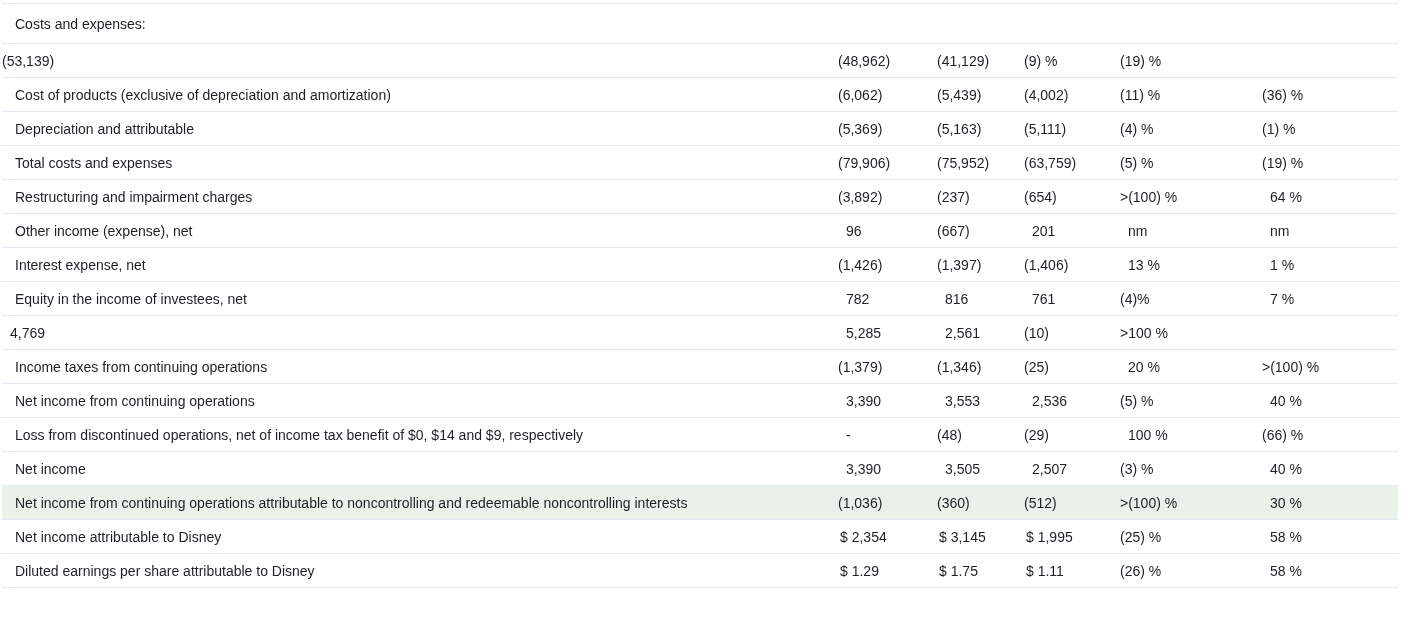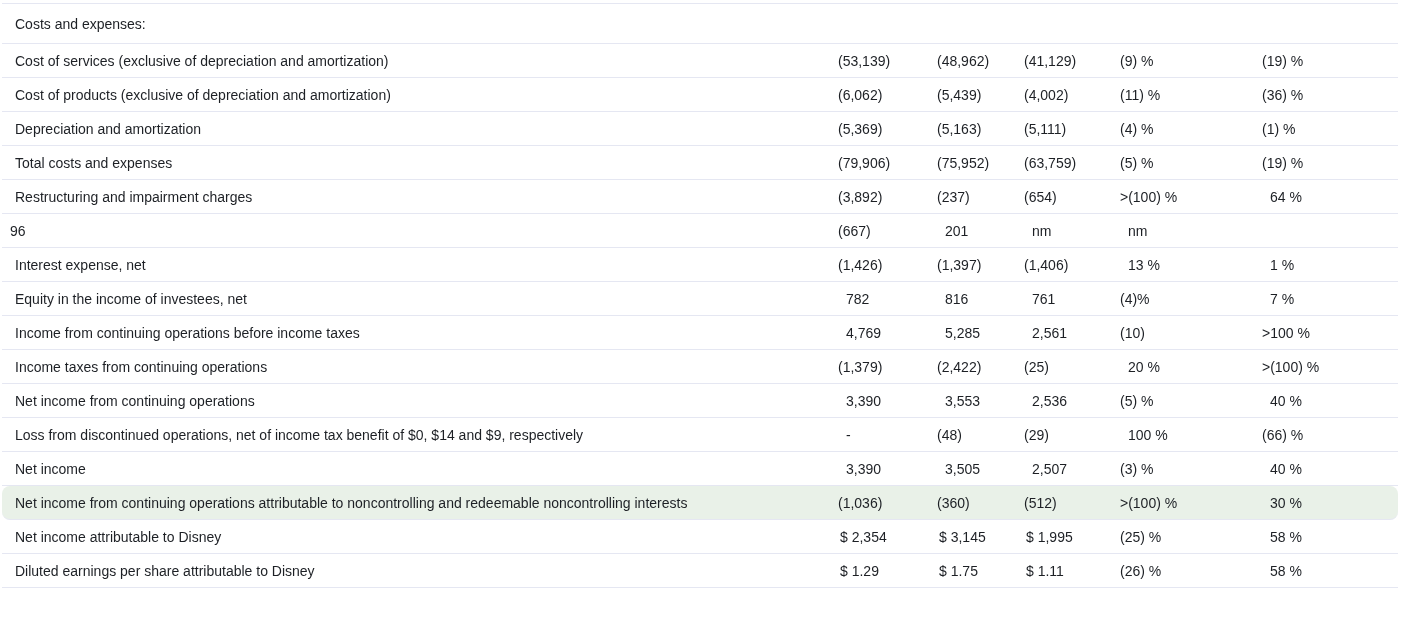--- a/index.html
+++ b/index.html
@@ -21,21 +21,21 @@
   .row{
     display:grid;
     grid-template-columns:836px 99px 87px 96px 142px 136px;
     height:34px;
     align-items:center;
     border-bottom:1px solid var(--line);
     box-sizing:border-box;
     background:#ffffff;
   }
   .row.first{height:40px;}
-  .row.hl{background:var(--hl);border-radius:8px;}
+  .row.hl{background:var(--hl);}
   .label{
     padding-left:13px;
     white-space:nowrap;
     overflow:hidden;
   }
   .num{white-space:nowrap;}
   .num span{display:inline-block;}
   
   .num .pad{padding-left:8px;}
   .num .cur{padding-left:2px;}
@@ -46,37 +46,36 @@
 <div class="table">
     <div class="row first">
     <div class="label">Costs and expenses:</div>
     <div class="num"></div>
     <div class="num"></div>
     <div class="num"></div>
     <div class="num"></div>
     <div class="num"></div>
   </div>
     <div class="row">
-    <div class="label">Cost of services (exclusive of depreciation and amortization)</div>
     <div class="num"><span>(53,139)</span></div>
     <div class="num"><span>(48,962)</span></div>
     <div class="num"><span>(41,129)</span></div>
     <div class="num"><span>(9) %</span></div>
     <div class="num"><span>(19) %</span></div>
   </div>
     <div class="row">
     <div class="label">Cost of products (exclusive of depreciation and amortization)</div>
     <div class="num"><span>(6,062)</span></div>
     <div class="num"><span>(5,439)</span></div>
     <div class="num"><span>(4,002)</span></div>
     <div class="num"><span>(11) %</span></div>
     <div class="num"><span>(36) %</span></div>
   </div>
     <div class="row">
-    <div class="label">Depreciation and amortization</div>
+    <div class="label">Depreciation and attributable</div>
     <div class="num"><span>(5,369)</span></div>
     <div class="num"><span>(5,163)</span></div>
     <div class="num"><span>(5,111)</span></div>
     <div class="num"><span>(4) %</span></div>
     <div class="num"><span>(1) %</span></div>
   </div>
     <div class="row">
     <div class="label">Total costs and expenses</div>
     <div class="num"><span>(79,906)</span></div>
     <div class="num"><span>(75,952)</span></div>
@@ -86,20 +85,21 @@
   </div>
     <div class="row">
     <div class="label">Restructuring and impairment charges</div>
     <div class="num"><span>(3,892)</span></div>
     <div class="num"><span>(237)</span></div>
     <div class="num"><span>(654)</span></div>
     <div class="num"><span>&gt;(100) %</span></div>
     <div class="num"><span class="pad">64 %</span></div>
   </div>
     <div class="row">
+    <div class="label">Other income (expense), net</div>
     <div class="num"><span class="pad">96</span></div>
     <div class="num"><span>(667)</span></div>
     <div class="num"><span class="pad">201</span></div>
     <div class="num"><span class="pad">nm</span></div>
     <div class="num"><span class="pad">nm</span></div>
   </div>
     <div class="row">
     <div class="label">Interest expense, net</div>
     <div class="num"><span>(1,426)</span></div>
     <div class="num"><span>(1,397)</span></div>
@@ -109,31 +109,30 @@
   </div>
     <div class="row">
     <div class="label">Equity in the income of investees, net</div>
     <div class="num"><span class="pad">782</span></div>
     <div class="num"><span class="pad">816</span></div>
     <div class="num"><span class="pad">761</span></div>
     <div class="num"><span>(4)%</span></div>
     <div class="num"><span class="pad">7 %</span></div>
   </div>
     <div class="row">
-    <div class="label">Income from continuing operations before income taxes</div>
     <div class="num"><span class="pad">4,769</span></div>
     <div class="num"><span class="pad">5,285</span></div>
     <div class="num"><span class="pad">2,561</span></div>
     <div class="num"><span>(10)</span></div>
     <div class="num"><span>&gt;100 %</span></div>
   </div>
     <div class="row">
     <div class="label">Income taxes from continuing operations</div>
     <div class="num"><span>(1,379)</span></div>
-    <div class="num"><span>(2,422)</span></div>
+    <div class="num"><span>(1,346)</span></div>
     <div class="num"><span>(25)</span></div>
     <div class="num"><span class="pad">20 %</span></div>
     <div class="num"><span>&gt;(100) %</span></div>
   </div>
     <div class="row">
     <div class="label">Net income from continuing operations</div>
     <div class="num"><span class="pad">3,390</span></div>
     <div class="num"><span class="pad">3,553</span></div>
     <div class="num"><span class="pad">2,536</span></div>
     <div class="num"><span>(5) %</span></div>

